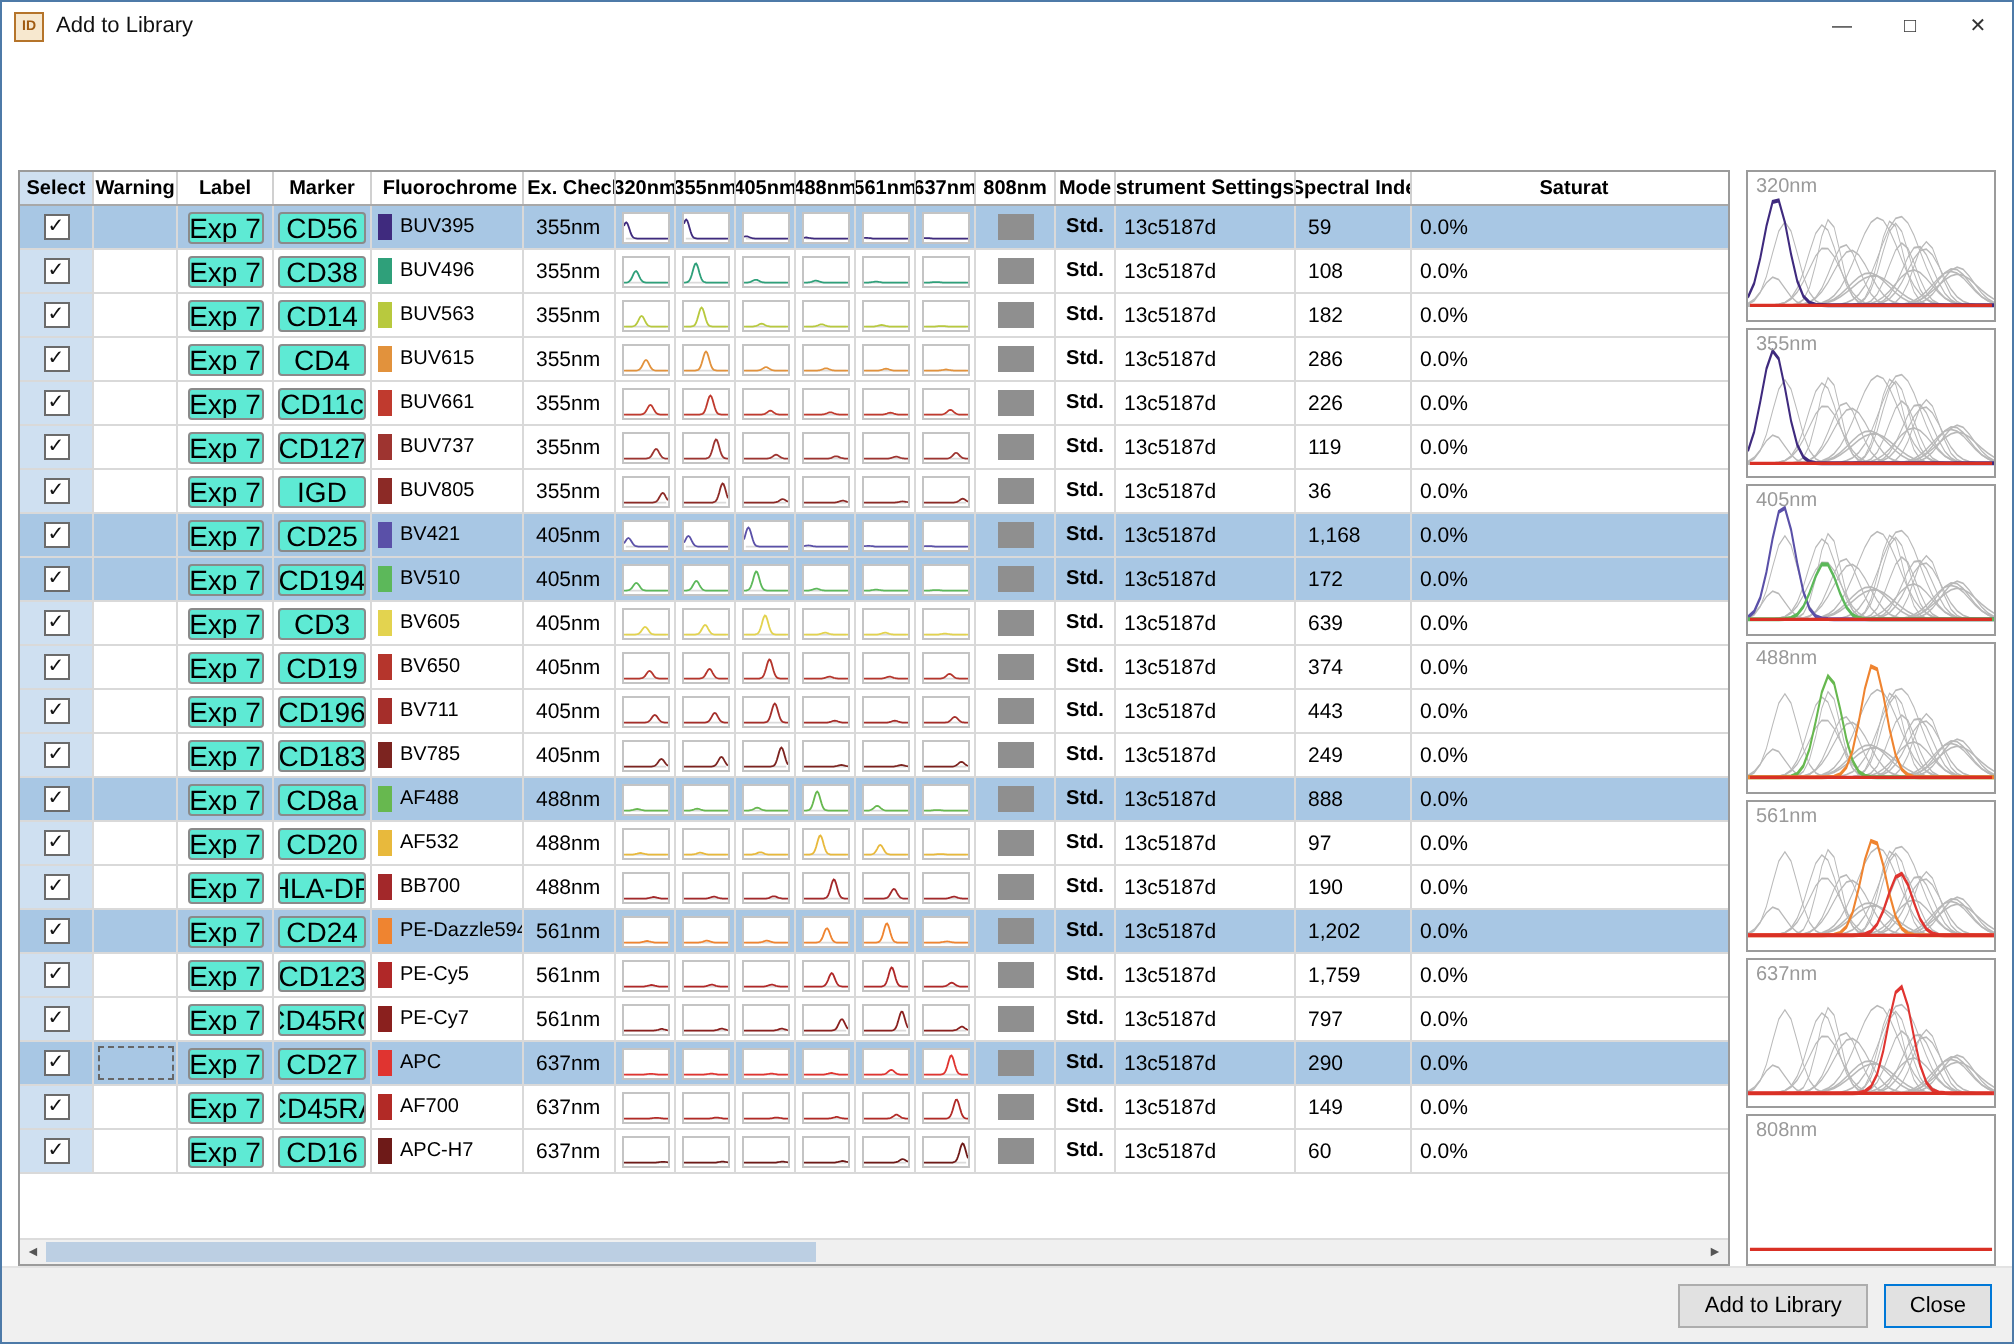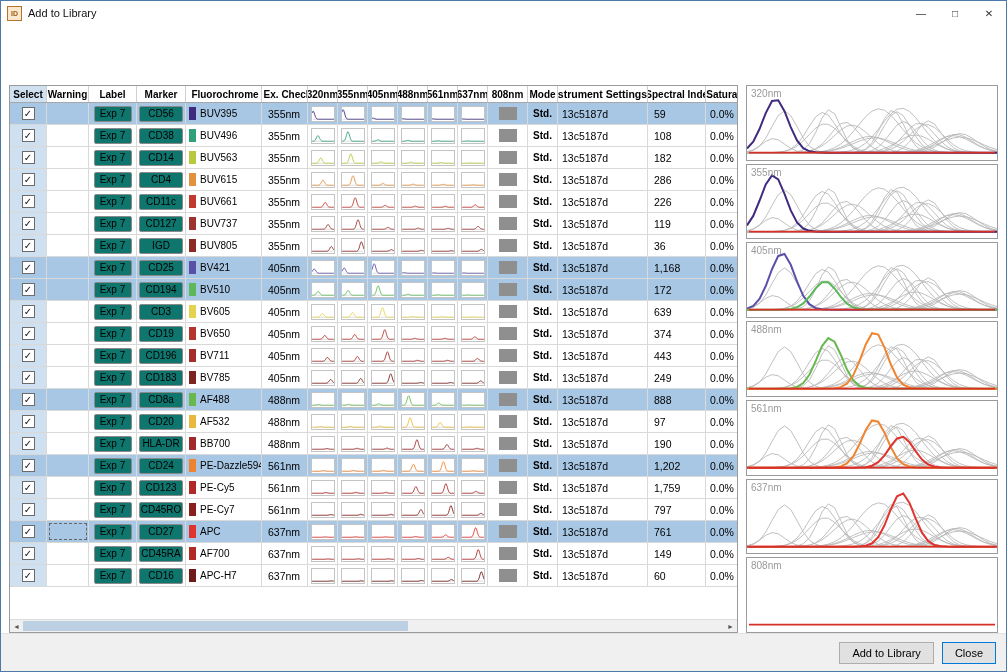--- a/index.html
+++ b/index.html
@@ -7,41 +7,41 @@
   body{font-family:"Liberation Sans",sans-serif}
   .window{position:relative;width:1007px;height:672px;background:#fff;border:1px solid #4d7aa8;overflow:hidden}
   .titlebar{height:24px;display:flex;align-items:center;padding-left:6px;background:#fff}
   .app-icon{width:15px;height:15px;background:#f7e8cf;border:1px solid #b5742a;color:#a05a10;font-size:7px;font-weight:bold;display:flex;align-items:center;justify-content:center;margin-right:6px;flex:none}
   .title{font-size:11px;color:#111}
   .win-controls{margin-left:auto;display:flex;height:100%}
   .wc{width:34px;height:100%;display:flex;align-items:center;justify-content:center;font-size:10px;color:#333;cursor:default}
   .instructions{padding:12px 0 0 13px;font-size:11px;color:#000}
   .instructions div{margin-bottom:5px}
   .content{position:absolute;left:8px;top:84px;right:8px;bottom:38px;display:flex;gap:8px}
-  .table-area{width:729px;border:1px solid #9b9b9b;display:flex;flex-direction:column;background:#fff}
+  .table-area{width:856px;border:1px solid #9b9b9b;display:flex;flex-direction:column;background:#fff}
   .thead{display:flex;height:17px;border-bottom:1px solid #a8a8a8;background:#fff;flex:none}
   .hcell{font-size:10px;font-weight:bold;color:#000;display:flex;align-items:center;justify-content:center;border-right:1px solid #d0d0d0;overflow:hidden;white-space:nowrap}
   .trow{display:flex;height:22px;border-bottom:1px solid #d9d9d9;background:#fff;flex:none}
   .trow.hl{background:#a8c7e4}
   .cell{border-right:1px solid #d9d9d9;display:flex;align-items:center;overflow:hidden;font-size:10.5px;color:#000}
   .c0{width:37px;justify-content:center;background:#cfe0f1}
   .trow.hl .c0{background:transparent}
   .c1{width:42px}
   .c2{width:48px;justify-content:center}
   .c3{width:49px;justify-content:center}
   .c4{width:76px;padding-left:3px}
   .c5{width:46px;padding-left:6px}
   .c6,.c7,.c8,.c9,.c10,.c11{width:30px;justify-content:center}
   .c12{width:40px;justify-content:center}
   .c13{width:30px;justify-content:center;font-weight:bold;font-size:10px}
   .c14{width:90px;padding-left:4px;font-size:10.5px}
   .c15{width:58px;padding-left:6px}
   .c16{flex:1;padding-left:4px;border-right:none}
   .checkbox{width:13px;height:13px;background:#fff;border:1px solid #6b6b6b;display:flex;align-items:center;justify-content:center;font-size:10px;color:#111;line-height:1}
-  .inputbox{height:16px;border:1px solid #8a8a8a;border-radius:2px;background:#0f766e;font-size:10px;display:flex;align-items:center;justify-content:center;overflow:hidden;white-space:nowrap;padding:0 2px}
+  .inputbox{height:16px;border:1px solid #8a8a8a;border-radius:2px;background:#5eead4;font-size:14px;display:flex;align-items:center;justify-content:center;overflow:hidden;white-space:nowrap;padding:0 2px}
   .labelbox{width:38px}
   .markerbox{width:44px}
   .swatch{width:7px;height:13px;margin-right:4px;flex:none}
   .fluorname{font-weight:normal;font-size:10px;white-space:nowrap}
   .spark{width:24px;height:16px;border:1px solid #c4c4c4;background:#fff;display:flex;align-items:flex-end;justify-content:center}
   .spark svg{display:block}
   .blockbox{width:18px;height:13px;background:#8f8f8f}
   .warning-focused{outline:1px dashed #666;outline-offset:-3px}
   .filler{flex:1;background:#fff}
   .hscroll{height:13px;background:#f0f0f0;border-top:1px solid #dcdcdc;position:relative;display:flex;align-items:center;flex:none}
@@ -1526,21 +1526,21 @@
                   <path d="M1,13 L23,13" stroke="#dadada" stroke-width="1" fill="none"></path>
                   <path d="M0.0,13.0L0.6,13.0L1.2,13.0L1.8,13.0L2.4,13.0L3.0,13.0L3.6,13.0L4.2,13.0L4.8,13.0L5.4,13.0L6.0,13.0L6.6,13.0L7.2,13.0L7.8,13.0L8.4,13.0L9.0,13.0L9.6,12.9L10.2,12.8L10.8,12.4L11.4,11.7L12.0,10.5L12.6,8.6L13.2,6.3L13.8,4.1L14.4,2.4L15.0,2.0L15.6,3.0L16.2,4.9L16.8,7.3L17.4,9.4L18.0,11.0L18.6,12.1L19.2,12.6L19.8,12.8L20.4,13.0L21.0,13.0L21.6,13.0L22.2,13.0L22.8,13.0L23.4,13.0L24.0,13.0" stroke="#e03430" stroke-width="1" fill="none"></path>
                 </svg>
               </div>
             </div>
             <div class="cell c12">
               <div class="blockbox"></div>
             </div>
             <div class="cell c13">Std.</div>
             <div class="cell c14">13c5187d</div>
-            <div class="cell c15">761</div>
+            <div class="cell c15">290</div>
             <div class="cell c16">0.0%</div>
           </div>
           <div class="trow">
             <div class="cell c0">
               <div class="checkbox">✓</div>
             </div>
             <div class="cell c1"></div>
             <div class="cell c2">
               <div class="inputbox labelbox">Exp 7</div>
             </div>

